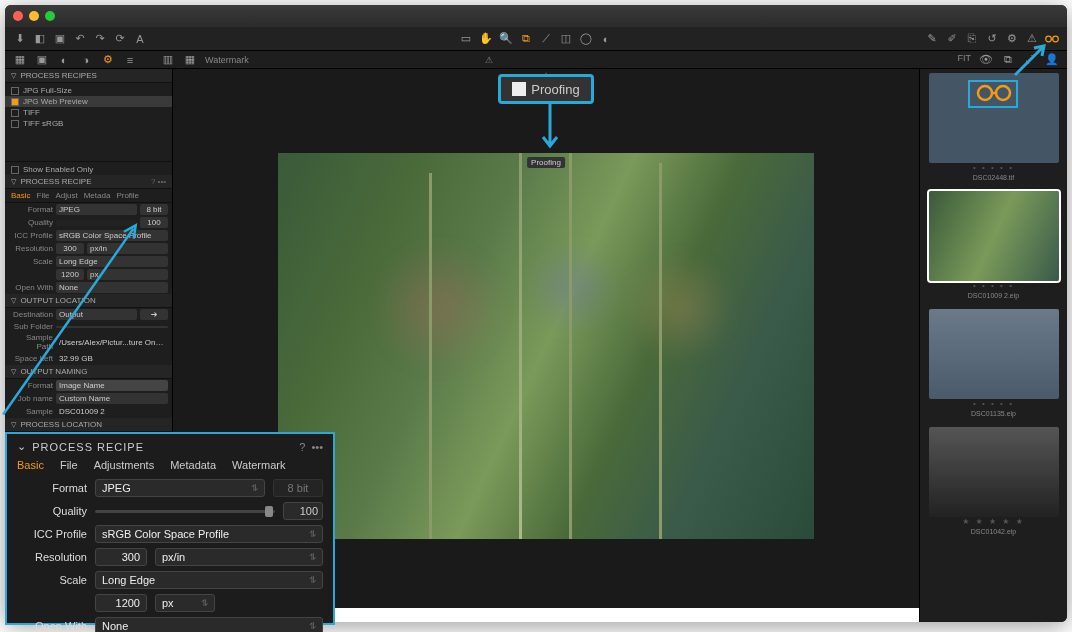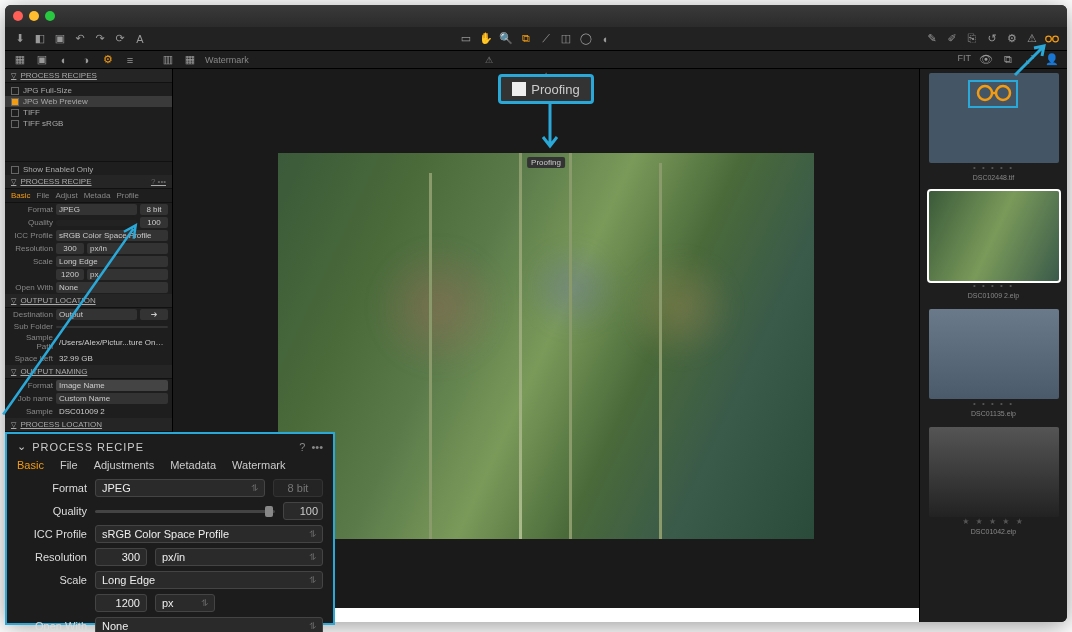--- a/index.html
+++ b/index.html
@@ -12,21 +12,21 @@
 .titlebar .title { position: absolute; left: 0; right: 0; text-align: center; font-size: 10px; color: #bbb; }
 .toolbar { height: 24px; background: #222; border-bottom: 1px solid #000; display: flex; align-items: center; padding: 0 8px; gap: 10px; }
 .tool-group { display: flex; gap: 6px; }
 .tool-ico { width: 14px; height: 14px; color: #999; display: flex; align-items: center; justify-content: center; font-size: 11px; }
 .tool-ico.orange { color: #f39c12; }
 .toolbar .spacer { flex: 1; }
 .secondbar { height: 18px; background: #1e1e1e; border-bottom: 1px solid #000; display: flex; align-items: center; padding: 0 8px; gap: 8px; font-size: 9px; color: #888; }
 .secondbar .right { margin-left: auto; display: flex; gap: 8px; align-items: flex-start; }
 .main-area { flex: 1; display: flex; overflow: hidden; }
 .sidebar { width: 168px; background: #1e1e1e; border-right: 1px solid #000; overflow-y: auto; font-size: 9px; color: #aaa; }
-.panel-hdr { background: #252525; padding: 2px 6px; font-size: 8px; color: #aaa; display: flex; align-items: center; gap: 4px; border-bottom: 1px solid #111; text-decoration: underline; }
+.panel-hdr { background: #252525; padding: 2px 6px; font-size: 8px; color: #aaa; display: flex; align-items: center; gap: 4px; border-bottom: 1px solid #111; }
 .panel-hdr .chev { font-size: 7px; }
 .panel-body { padding: 2px 0; }
 .recipe-row { display: flex; align-items: center; padding: 1px 6px; gap: 4px; font-size: 8px; }
 .recipe-row.sel { background: #3a3a3a; }
 .recipe-chk { width: 8px; height: 8px; border: 1px solid #666; }
 .recipe-chk.on { background: #f39c12; }
 .field-row { display: flex; align-items: center; padding: 1px 4px; gap: 3px; font-size: 8px; }
 .field-row .lbl { width: 44px; text-align: right; color: #888; }
 .field-row .val { flex: 1; background: #333; padding: 1px 3px; color: #ccc; border-radius: 2px; white-space: nowrap; overflow: hidden; text-overflow: ellipsis; }
 .field-row .val2 { width: 28px; background: #333; padding: 1px 3px; color: #ccc; border-radius: 2px; text-align: center; }

